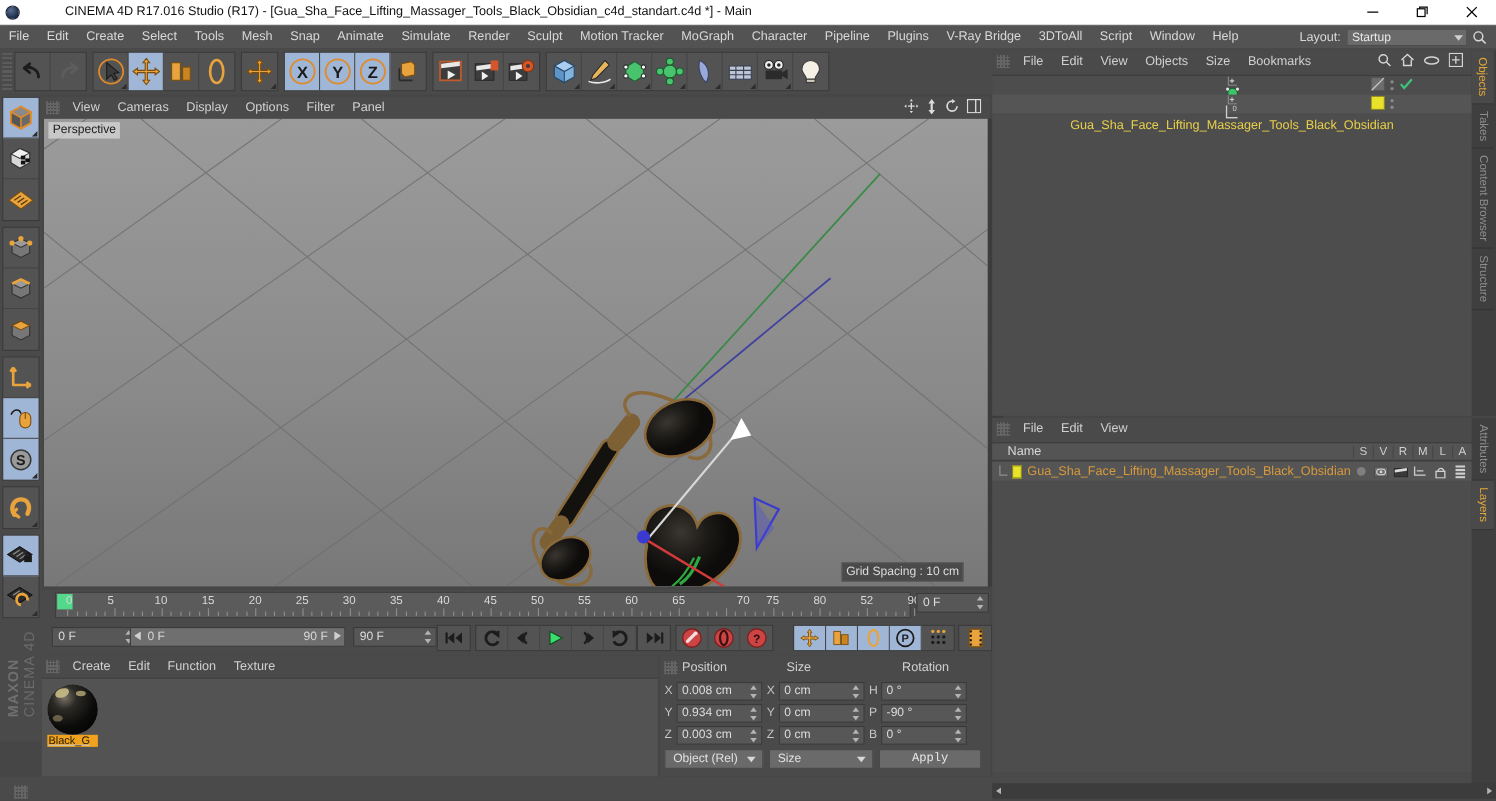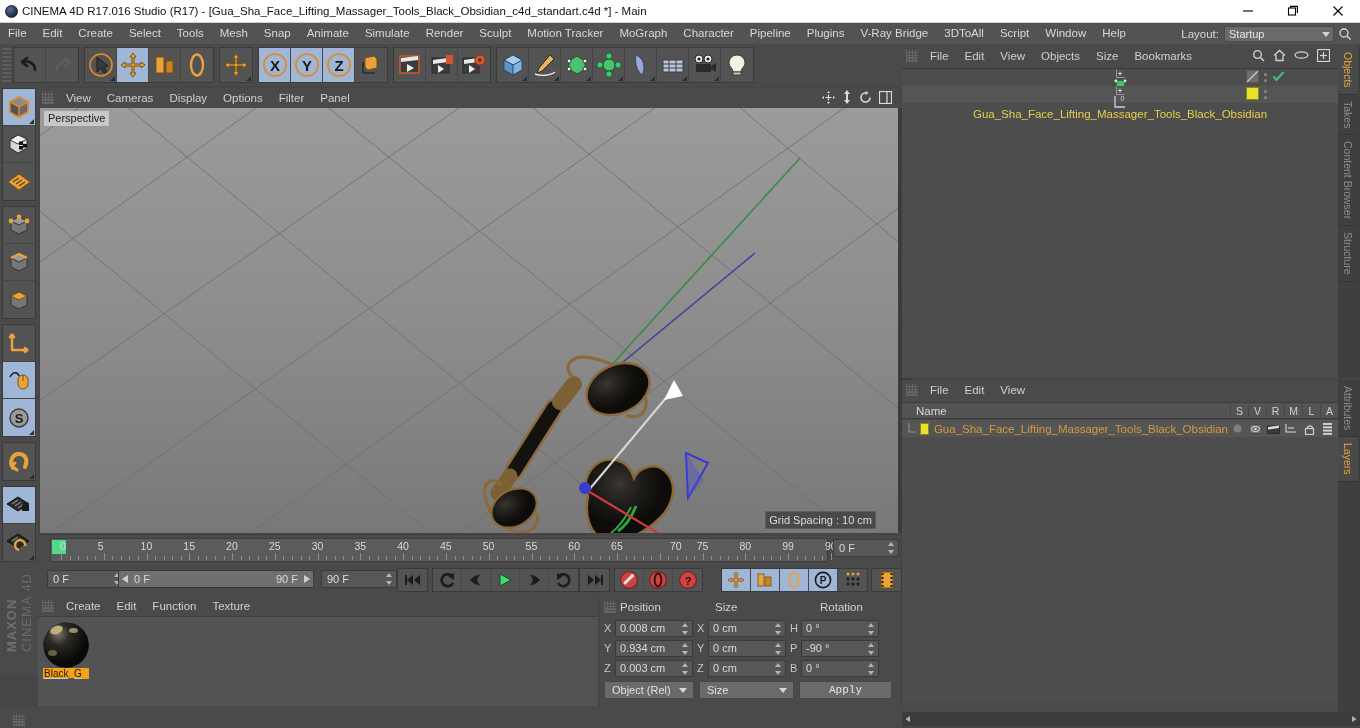--- a/index.html
+++ b/index.html
@@ -8,21 +8,21 @@
     background:#464646;
     font-family:"Liberation Sans", sans-serif;
     font-size:11.5px; color:#c8c8c8;
     -webkit-font-smoothing:antialiased;
   }
   .app { position:relative; width:1360px; height:728px; }
 
   
   .titlebar{ position:absolute; left:0; top:0; width:1360px; height:23px;
     background:#ffffff; border-bottom:1px solid #d0d0d0;
-    display:flex; align-items:center; }
+    display:flex; align-items:center;gap:37px; }
   .tb-logo{ width:22px; height:23px; display:flex; align-items:center; justify-content:center; }
   .tb-logo .dot{ width:13px;height:13px;border-radius:50%;
     background:radial-gradient(circle at 35% 30%, #5a6f8f 0%, #243554 60%, #0e1726 100%);
     border:1px solid #1b2436; }
   .tb-title{ font-size:11.5px; color:#111; white-space:nowrap; }
   .tb-ctrls{ margin-left:auto; display:flex; height:23px; }
   .tb-btn{ width:45px;height:23px; display:flex;align-items:center;justify-content:center;
     color:#000; font-size:13px; }
   .tb-btn svg{ display:block; }
 
@@ -661,21 +661,21 @@
           <div class="tl-ticklabel" style="left: 303.444px;">35</div>
           <div class="tl-ticklabel" style="left: 346.222px;">40</div>
           <div class="tl-ticklabel" style="left: 389px;">45</div>
           <div class="tl-ticklabel" style="left: 431.778px;">50</div>
           <div class="tl-ticklabel" style="left: 474.556px;">55</div>
           <div class="tl-ticklabel" style="left: 517.333px;">60</div>
           <div class="tl-ticklabel" style="left: 560.111px;">65</div>
           <div class="tl-ticklabel" style="left: 602.889px; margin-left: 16px;">70</div>
           <div class="tl-ticklabel" style="left: 645.667px;">75</div>
           <div class="tl-ticklabel" style="left: 688.444px;">80</div>
-          <div class="tl-ticklabel" style="left: 731.222px;">99</div>
+          <div class="tl-ticklabel" style="left: 731.222px;">52</div>
           <div class="tl-ticklabel" style="left: 774px;">90</div>
         </div>
       <div id="tl-ticks">
           <div class="tl-tick" style="left: 10px; height: 7px;"></div>
           <div class="tl-tick" style="left: 18.5556px; height: 4px;"></div>
           <div class="tl-tick" style="left: 27.1111px; height: 4px;"></div>
           <div class="tl-tick" style="left: 35.6667px; height: 4px;"></div>
           <div class="tl-tick" style="left: 44.2222px; height: 4px;"></div>
           <div class="tl-tick" style="left: 52.7778px; height: 7px;"></div>
           <div class="tl-tick" style="left: 61.3333px; height: 4px;"></div>

